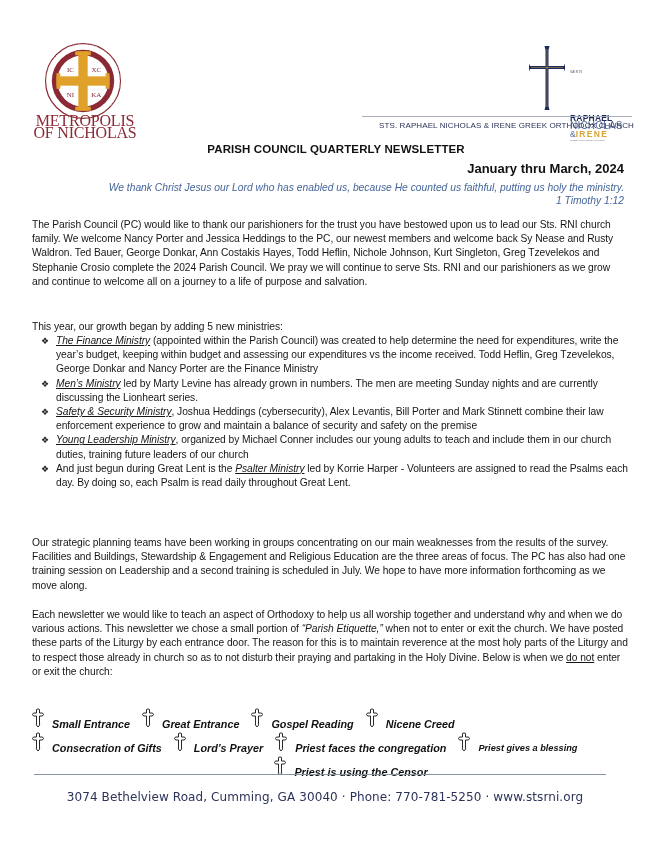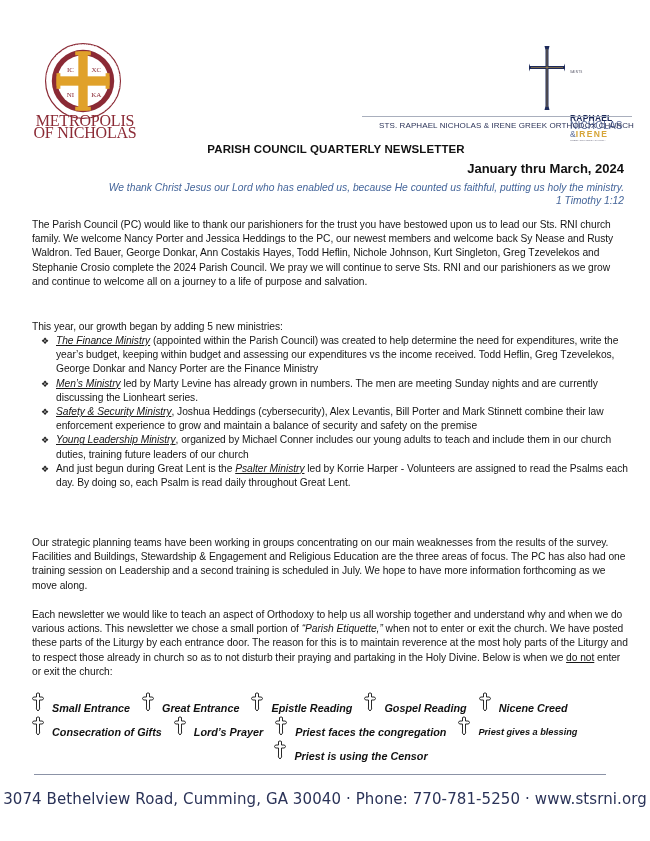--- a/index.html
+++ b/index.html
@@ -63,34 +63,34 @@
   #ministry-list li .bullet {
     position: absolute; left: 9px; top: 0; font-size: 9px; color: #222;
   }
   .min-name { font-style: italic; text-decoration: underline; }
   #para-strategic { top: 536px; }
   #para-etiquette { top: 608px; }
   .u { text-decoration: underline; }
   .i { font-style: italic; }
 
   
-  #moments { left: 30px; top: 690px; width: 600px; }
+  #moments { left: 30px; top: 706px; width: 600px; }
   .moment-row { display: flex; align-items: flex-end; height: 24px; white-space: nowrap; }
   .moment-row.center { justify-content: center; padding-left: 50px; }
   .moment { display: inline-flex; align-items: flex-end; margin-right: 10px; }
   .moment .cross { width: 16px; height: 20px; margin-right: 6px; margin-bottom: 2px; }
   .moment .label { font-style: italic; font-weight: bold; font-size: 10.8px; line-height: 12px; }
   .moment .label.small { font-size: 9.2px; margin-top: 16px; }
 
   
   #footer-rule { left: 34px; top: 774px; width: 572px; height: 1px; background: #8b92a6; }
   #footer-text {
     left: 0; top: 790px; width: 650px; text-align: center;
     font-family: "DejaVu Sans", sans-serif;
-    font-size: 15px; color: #2b3358; letter-spacing: 0.1px;
+    font-size: 12px; color: #2b3358; letter-spacing: 0.1px;
   }
 </style>
 </head>
 <body>
 
 <div class="abs" id="metro-logo">
 </div>
 <svg class="abs" id="metro-seal" viewBox="0 0 100 100">
   <circle cx="50" cy="50" r="48" fill="#ffffff" stroke="#8b2a35" stroke-width="1.5"></circle>
   <circle cx="50" cy="50" r="40" fill="#8b2a35"></circle>
@@ -174,26 +174,20 @@
       <span class="moment">
         <span class="cross"><svg viewBox="0 0 16 20" width="16" height="20">
             <path d="M6.5 1.5 Q8 0.3 9.5 1.5 L9.5 5 L12.5 5 Q14.5 6.5 12.5 8 L9.5 8 L9.5 15 Q10.5 17 8 19 Q5.5 17 6.5 15 L6.5 8 L3.5 8 Q1.5 6.5 3.5 5 L6.5 5 Z" fill="#fff" stroke="#111" stroke-width="0.9"></path>
           </svg></span>
         <span class="label">Great Entrance</span>
       </span>
       <span class="moment">
         <span class="cross"><svg viewBox="0 0 16 20" width="16" height="20">
             <path d="M6.5 1.5 Q8 0.3 9.5 1.5 L9.5 5 L12.5 5 Q14.5 6.5 12.5 8 L9.5 8 L9.5 15 Q10.5 17 8 19 Q5.5 17 6.5 15 L6.5 8 L3.5 8 Q1.5 6.5 3.5 5 L6.5 5 Z" fill="#fff" stroke="#111" stroke-width="0.9"></path>
           </svg></span>
-        <span class="label">Epistle Reading</span>
-      </span>
-      <span class="moment">
-        <span class="cross"><svg viewBox="0 0 16 20" width="16" height="20">
-            <path d="M6.5 1.5 Q8 0.3 9.5 1.5 L9.5 5 L12.5 5 Q14.5 6.5 12.5 8 L9.5 8 L9.5 15 Q10.5 17 8 19 Q5.5 17 6.5 15 L6.5 8 L3.5 8 Q1.5 6.5 3.5 5 L6.5 5 Z" fill="#fff" stroke="#111" stroke-width="0.9"></path>
-          </svg></span>
         <span class="label">Gospel Reading</span>
       </span>
       <span class="moment">
         <span class="cross"><svg viewBox="0 0 16 20" width="16" height="20">
             <path d="M6.5 1.5 Q8 0.3 9.5 1.5 L9.5 5 L12.5 5 Q14.5 6.5 12.5 8 L9.5 8 L9.5 15 Q10.5 17 8 19 Q5.5 17 6.5 15 L6.5 8 L3.5 8 Q1.5 6.5 3.5 5 L6.5 5 Z" fill="#fff" stroke="#111" stroke-width="0.9"></path>
           </svg></span>
         <span class="label">Nicene Creed</span>
       </span>
     </div>
     <div class="moment-row">

